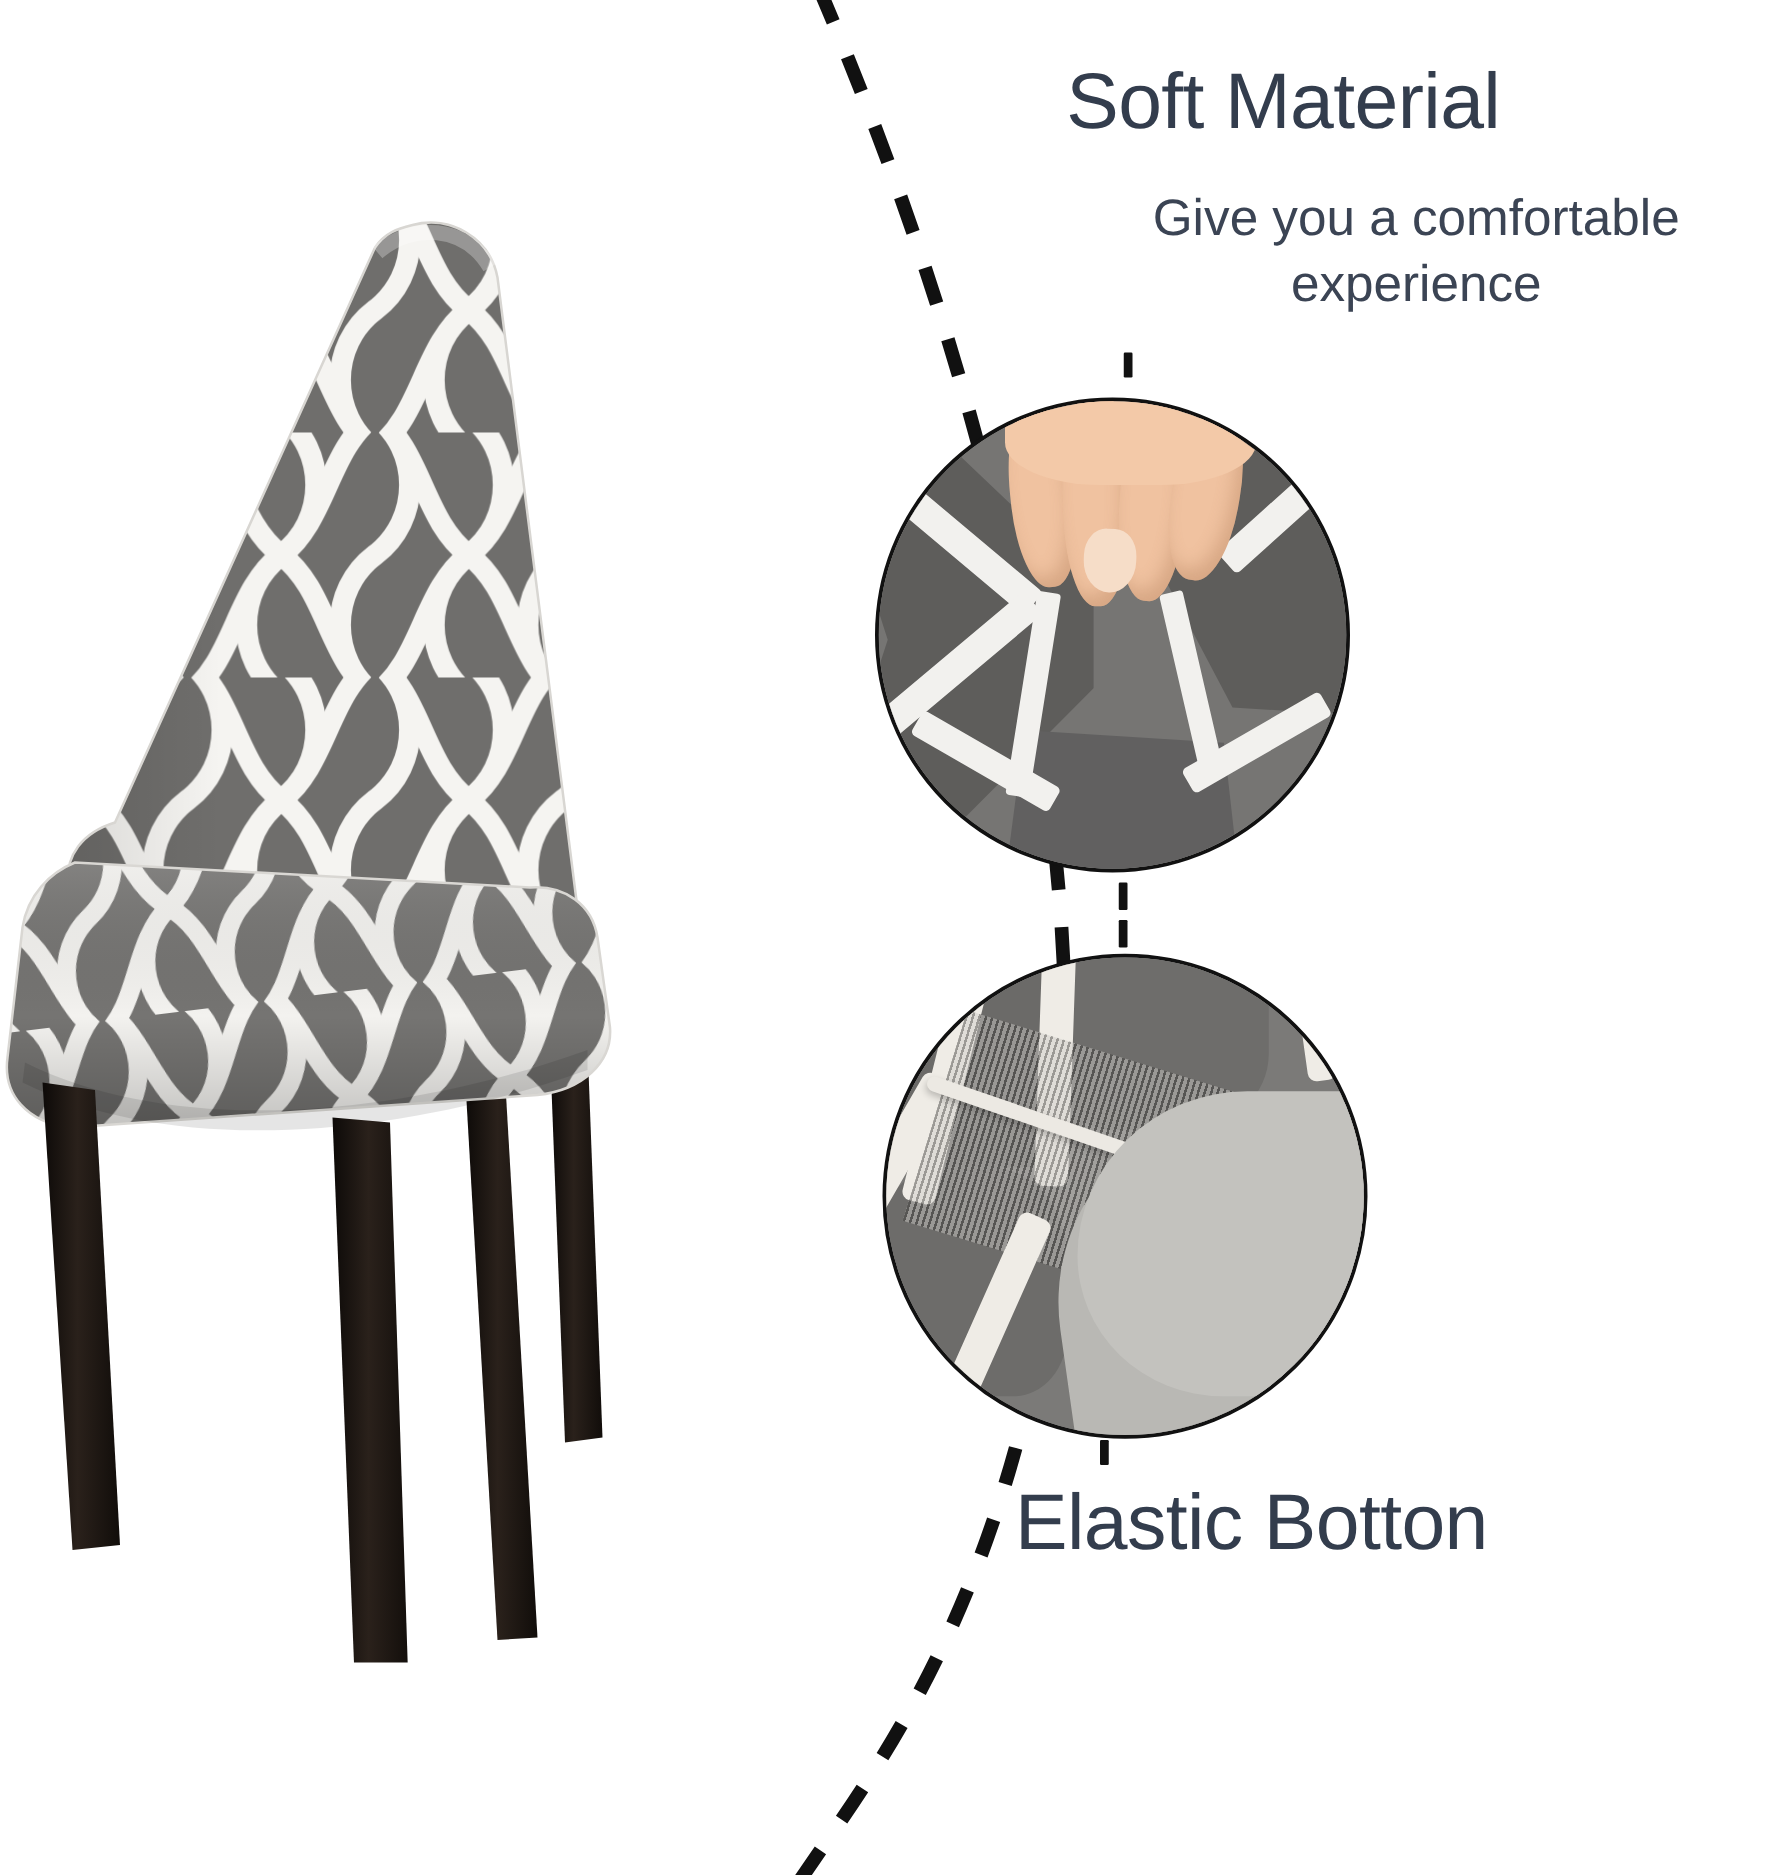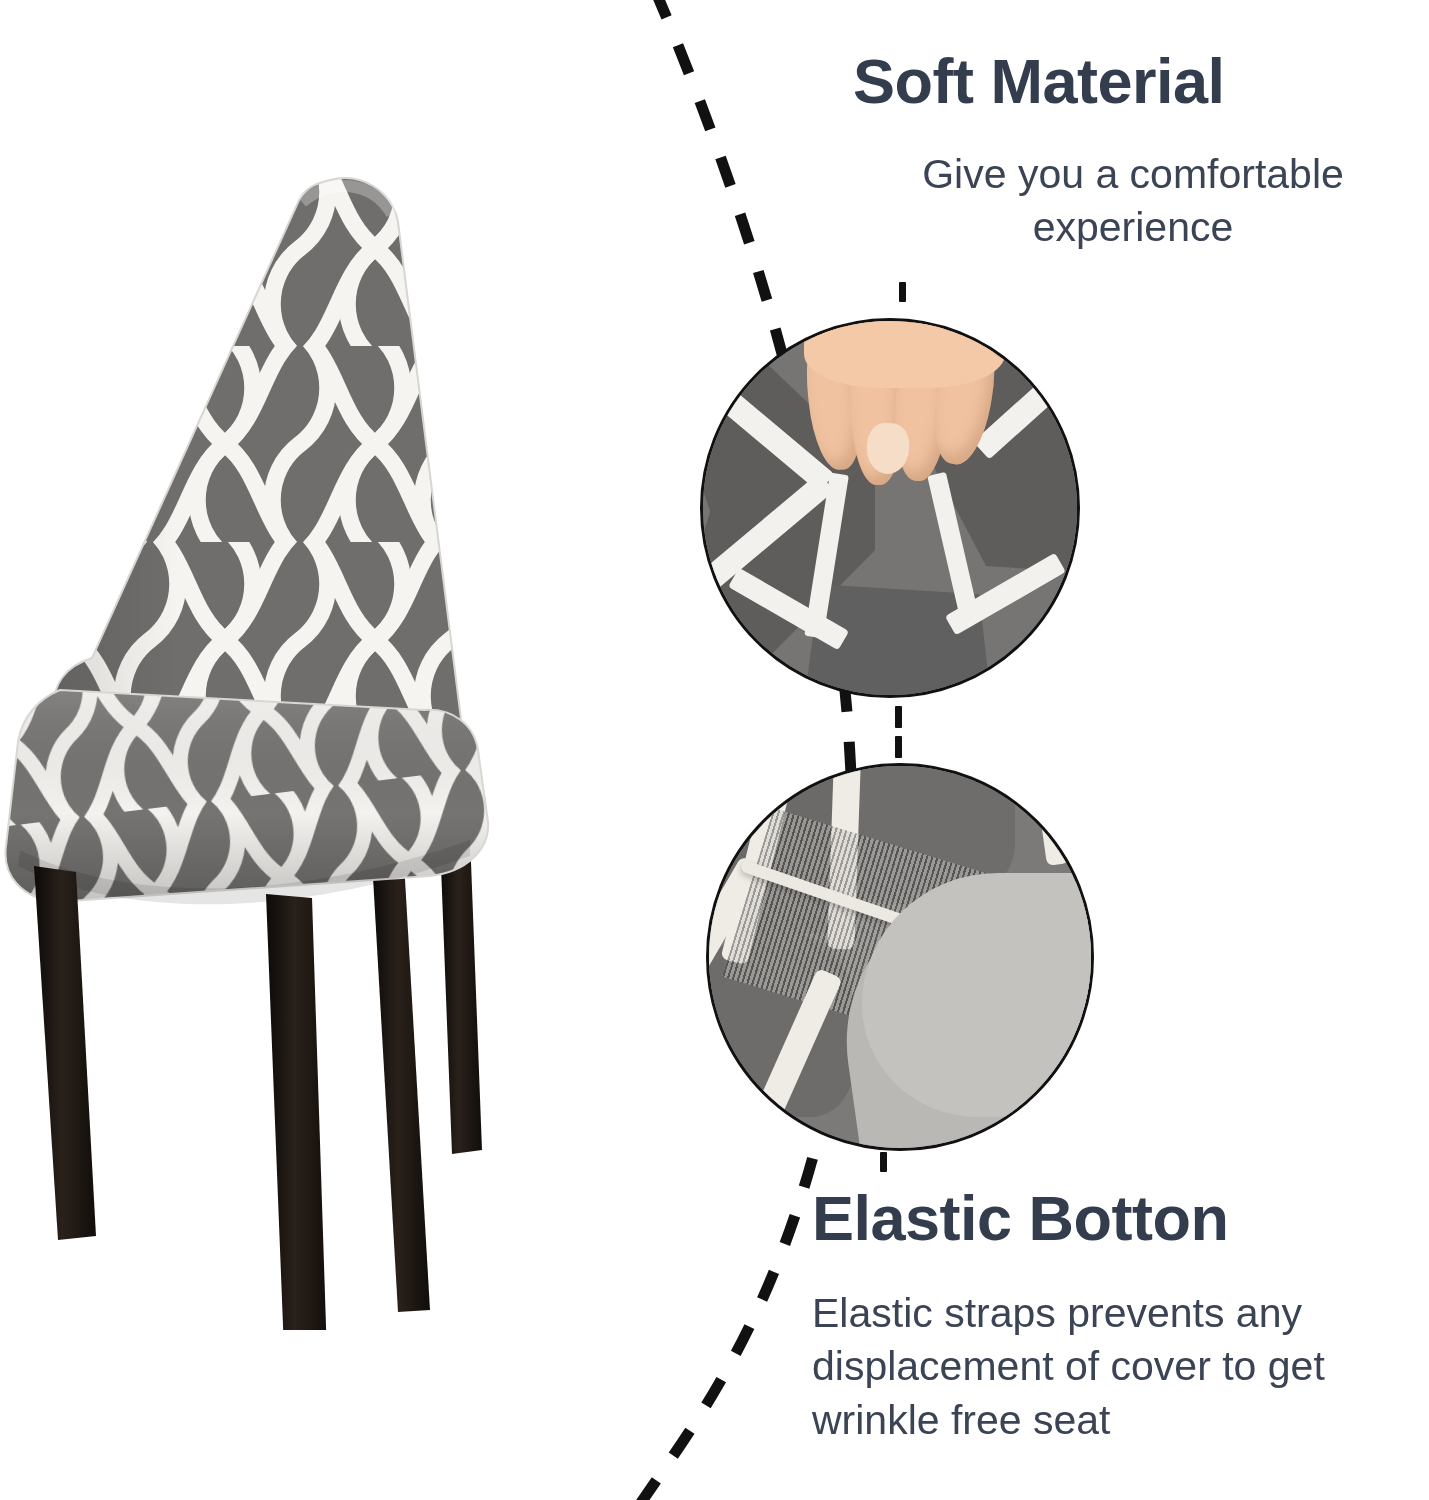--- a/index.html
+++ b/index.html
@@ -21,21 +21,21 @@
     position: absolute;
     left: 0; top: 0;
     width: 1429px; height: 1500px;
     pointer-events: none;
   }
 
   
   .text-block { position: absolute; }
   .headline {
     font-size: 63px;
-    font-weight: bold;
+    font-weight: normal;
     color: #333d4d;
     letter-spacing: -0.5px;
     line-height: 1.05;
     margin: 0;
     white-space: nowrap;
   }
   .subline {
     font-size: 41px;
     font-weight: normal;
     color: #3b4454;
@@ -319,21 +319,20 @@
     <path d="M655,-10 C800,330 910,760 820,1130 C770,1330 690,1430 636,1510" fill="none" stroke="#111111" stroke-width="11" stroke-dasharray="30 30" stroke-linecap="butt"></path>
   </svg>
 
   <div class="text-block" id="soft-text">
     <h1 class="headline">Soft Material</h1>
     <p class="subline">Give you a comfortable experience</p>
   </div>
 
   <div class="text-block" id="elastic-text">
     <h1 class="headline">Elastic Botton</h1>
-    <p class="subline">Elastic straps prevents any displacement of cover to get wrinkle free seat</p>
   </div>
 
   <div class="circle-inset" id="circle-stretch">
     <div class="circle-inner">
       <div class="sc-bg"></div>
       <div class="sc-darkleft"></div>
       <div class="sc-darkright"></div>
       <div class="sc-darkbot"></div>
 
       <div class="sc-stripe sc-xstripe1"></div>

